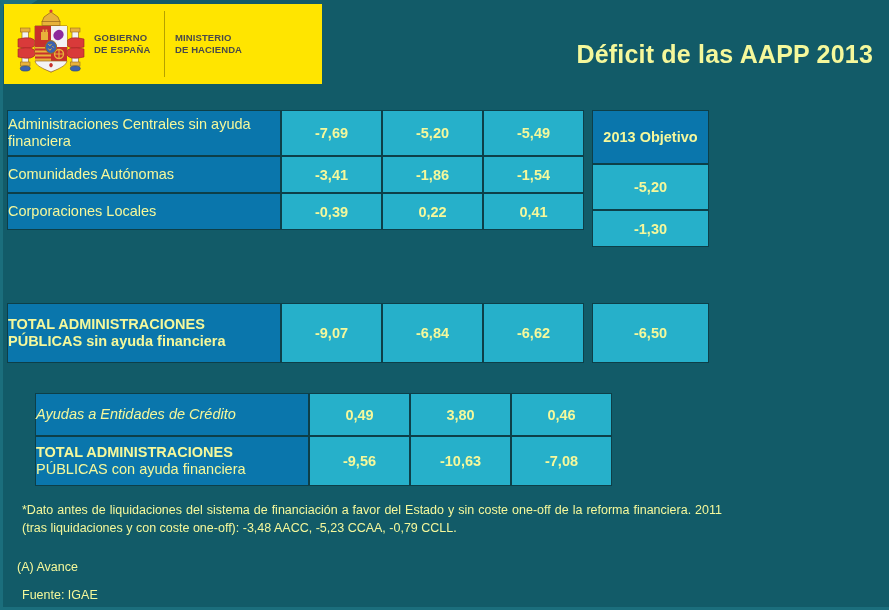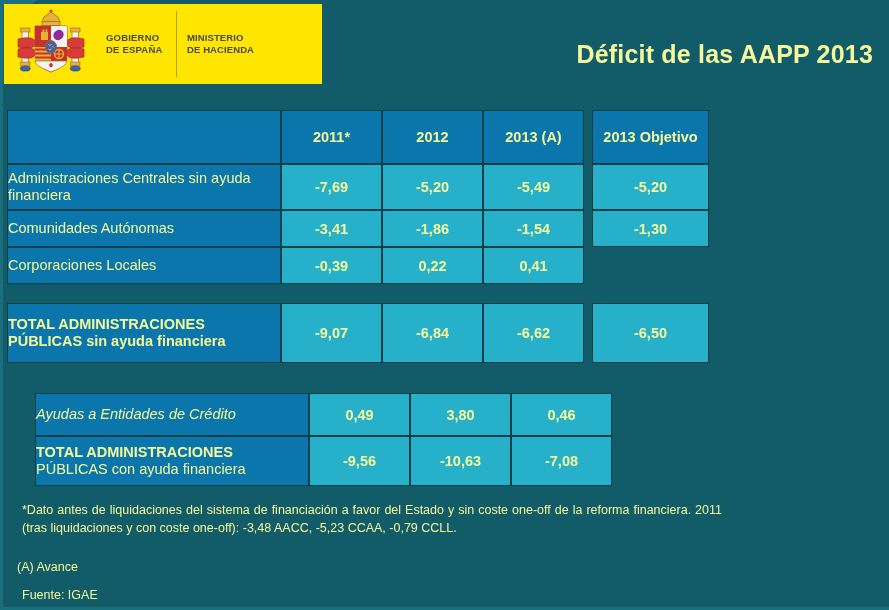--- a/index.html
+++ b/index.html
@@ -65,21 +65,21 @@
     width: 78px;
     height: 72px;
     margin-left: 8px;
     display: flex;
     align-items: center;
     justify-content: center;
     flex: 0 0 auto;
   }
   .brand-text-gob {
     flex: 0 0 auto;
-    margin-left: 16px;
+    margin-left: 4px;
     width: 68px;
     font-size: 9.5px;
     font-weight: bold;
     line-height: 1.25;
     color: #4a4a4a;
     letter-spacing: .2px;
   }
   .brand-sep {
     flex: 0 0 auto;
     width: 1px;
@@ -262,26 +262,20 @@
       <div>MINISTERIO</div>
       <div>DE HACIENDA</div>
     </div>
   </div>
 
   <div class="slide-title">Déficit de las AAPP 2013</div>
 
 
   <table class="tbl" id="table-main">
     <tbody>
-        <tr>
-      <td class="c-blank col-label" style="height:52px;"></td>
-      <td class="c-head col-year">2011*</td>
-      <td class="c-head col-year">2012</td>
-      <td class="c-head col-year">2013 (A)</td>
-    </tr>
     <tr>
       <td class="c-label col-label" style="height:44px;">Administraciones Centrales sin ayuda financiera</td>
       <td class="c-val col-year">-7,69</td>
       <td class="c-val col-year">-5,20</td>
       <td class="c-val col-year">-5,49</td>
     </tr>
     <tr>
       <td class="c-label col-label" style="height:35px;">Comunidades Autónomas</td>
       <td class="c-val col-year">-3,41</td>
       <td class="c-val col-year">-1,86</td>

